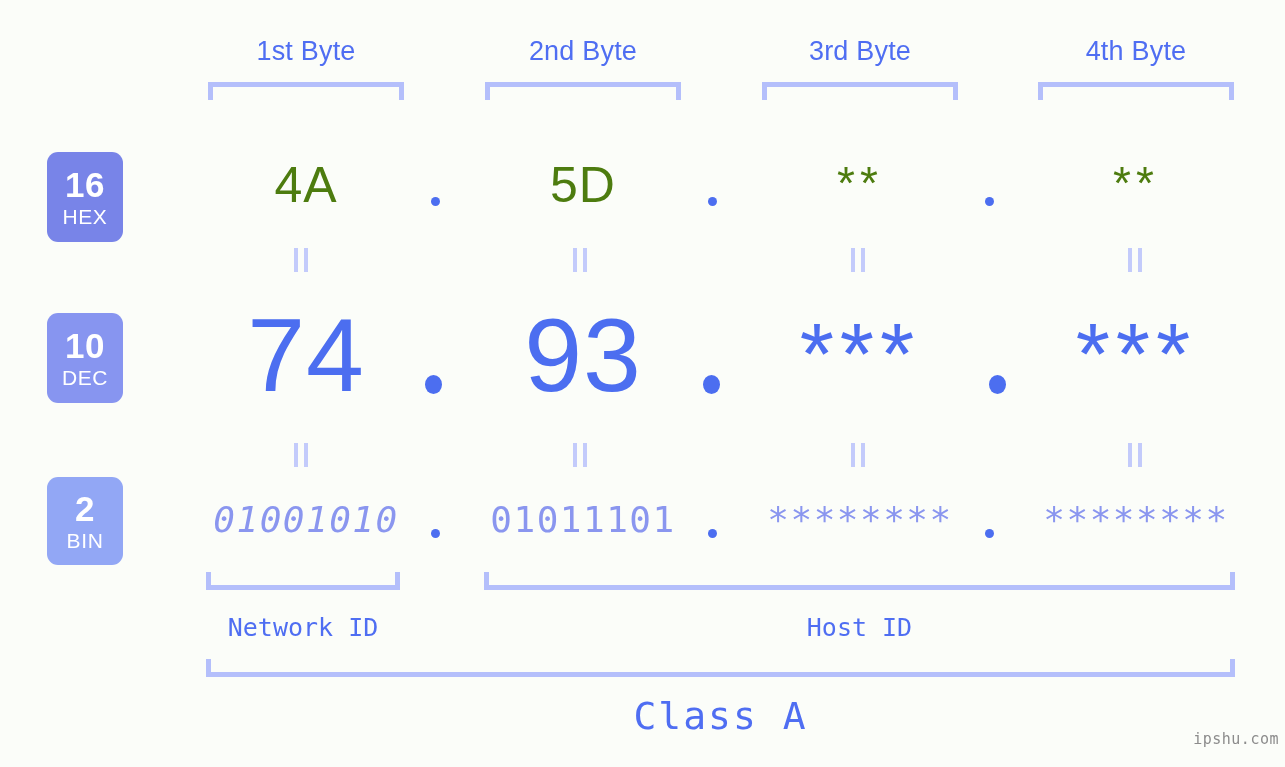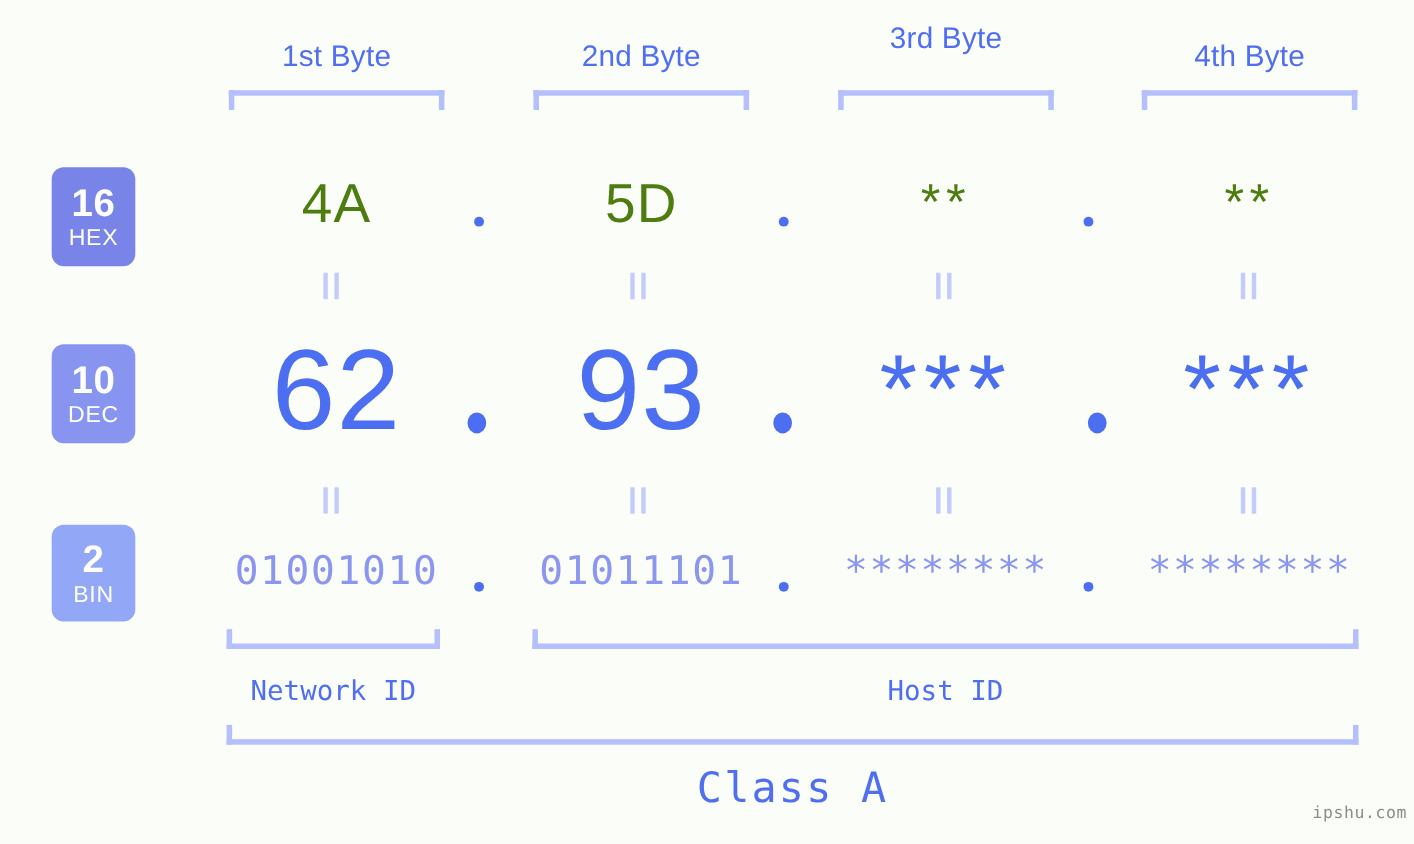--- a/index.html
+++ b/index.html
@@ -159,21 +159,21 @@
     letter-spacing: 0.5px;
   }
 </style>
 </head>
 <body>
 
 <div id="stage">
 
   <div class="byte-header" style="left:208px; top:36px; width:196px;">1st Byte</div>
   <div class="byte-header" style="left:485px; top:36px; width:196px;">2nd Byte</div>
-  <div class="byte-header" style="left:762px; top:20px; width:196px;">3rd Byte</div>
+  <div class="byte-header" style="left:762px; top:36px; width:196px;">3rd Byte</div>
   <div class="byte-header" style="left:1038px; top:36px; width:196px;">4th Byte</div>
 
   <div class="bracket down" style="left:208px; top:82px; width:196px;"></div>
   <div class="bracket down" style="left:485px; top:82px; width:196px;"></div>
   <div class="bracket down" style="left:762px; top:82px; width:196px;"></div>
   <div class="bracket down" style="left:1038px; top:82px; width:196px;"></div>
 
   <div class="badge" style="left:47px; top:152px; height:90px; background:#7884e8;">
     <span class="num">16</span>
     <span class="unit">HEX</span>
@@ -205,21 +205,21 @@
     </div>
   <div class="eq" style="left:849px; top:248px;">
       <i></i>
       <i></i>
     </div>
   <div class="eq" style="left:1126px; top:248px;">
       <i></i>
       <i></i>
     </div>
 
-  <div class="cell dec" style="left:208px; top:303px; width:196px;">62</div>
+  <div class="cell dec" style="left:208px; top:303px; width:196px;">74</div>
   <div class="dot dec-dot" style="left:425px; top:375px;"></div>
   <div class="cell dec" style="left:485px; top:303px; width:196px;">93</div>
   <div class="dot dec-dot" style="left:703px; top:375px;"></div>
   <div class="cell dec masked" style="left:762px; top:310px; width:196px;">***</div>
   <div class="dot dec-dot" style="left:989px; top:375px;"></div>
   <div class="cell dec masked" style="left:1038px; top:310px; width:196px;">***</div>
 
   <div class="eq" style="left:292px; top:443px;">
       <i></i>
       <i></i>
@@ -230,21 +230,21 @@
     </div>
   <div class="eq" style="left:849px; top:443px;">
       <i></i>
       <i></i>
     </div>
   <div class="eq" style="left:1126px; top:443px;">
       <i></i>
       <i></i>
     </div>
 
-  <div class="cell bin" style="left:200px; top:502px; width:212px;">01001010</div>
+  <div class="cell bin" style="left:200px; top:502px; width:212px;font-style:italic;">01001010</div>
   <div class="dot bin-dot" style="left:431px; top:529px;"></div>
   <div class="cell bin" style="left:477px; top:502px; width:212px;">01011101</div>
   <div class="dot bin-dot" style="left:708px; top:529px;"></div>
   <div class="cell bin" style="left:754px; top:502px; width:212px;">********</div>
   <div class="dot bin-dot" style="left:985px; top:529px;"></div>
   <div class="cell bin" style="left:1030px; top:502px; width:212px;">********</div>
 
   <div class="bracket up" style="left:206px; top:572px; width:194px;"></div>
   <div class="bracket up" style="left:484px; top:572px; width:751px;"></div>
 

